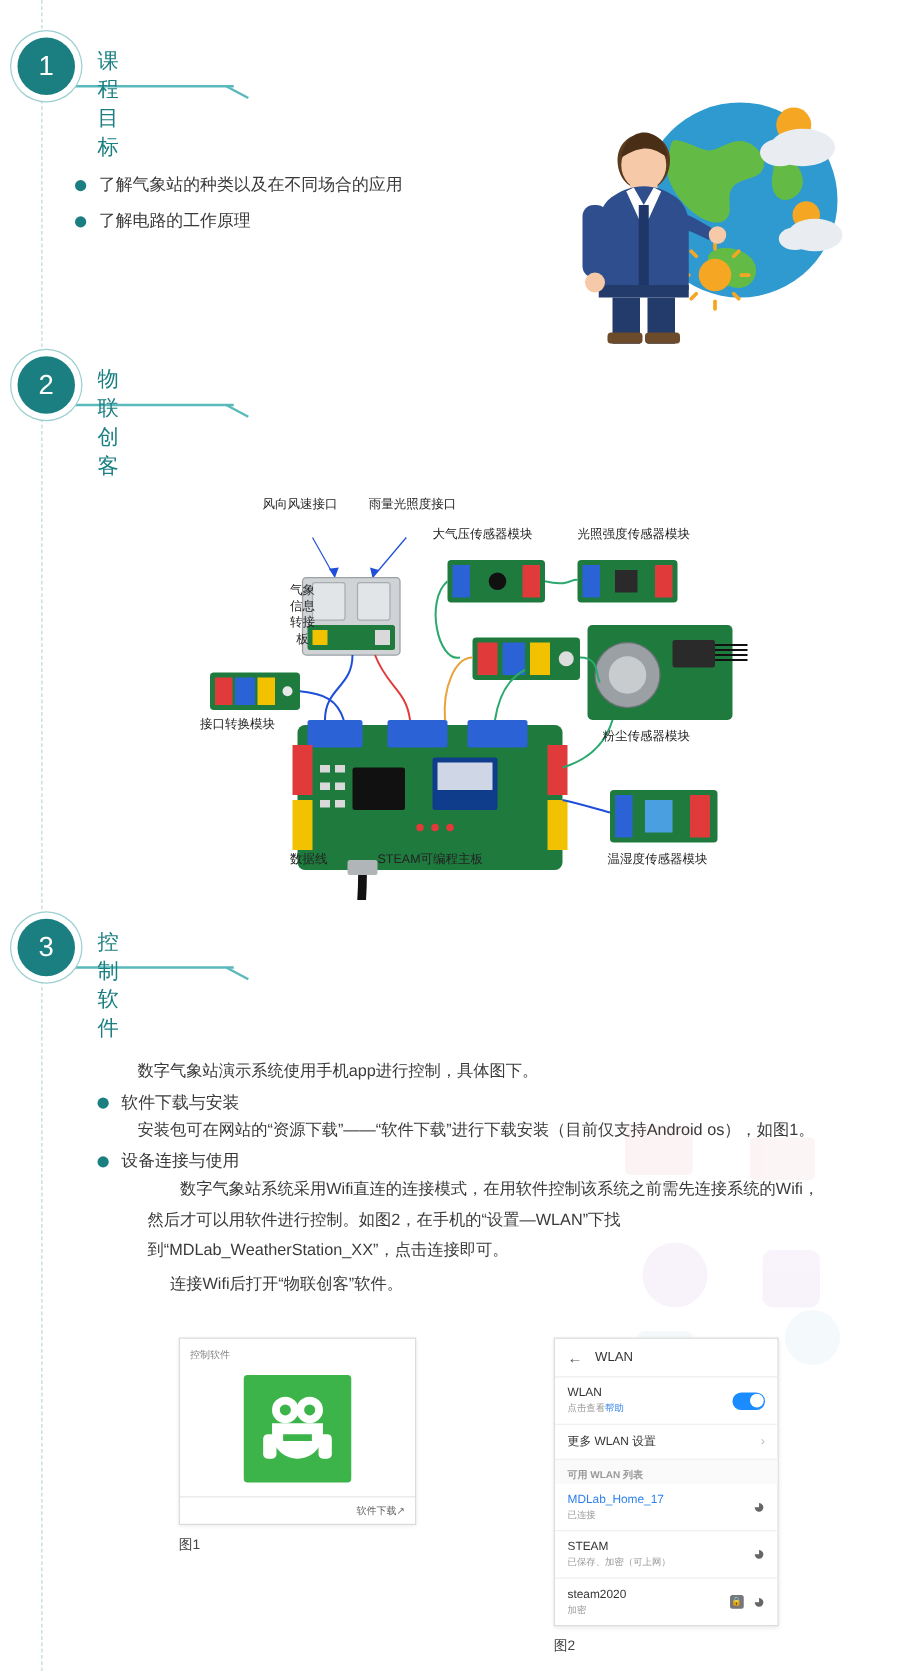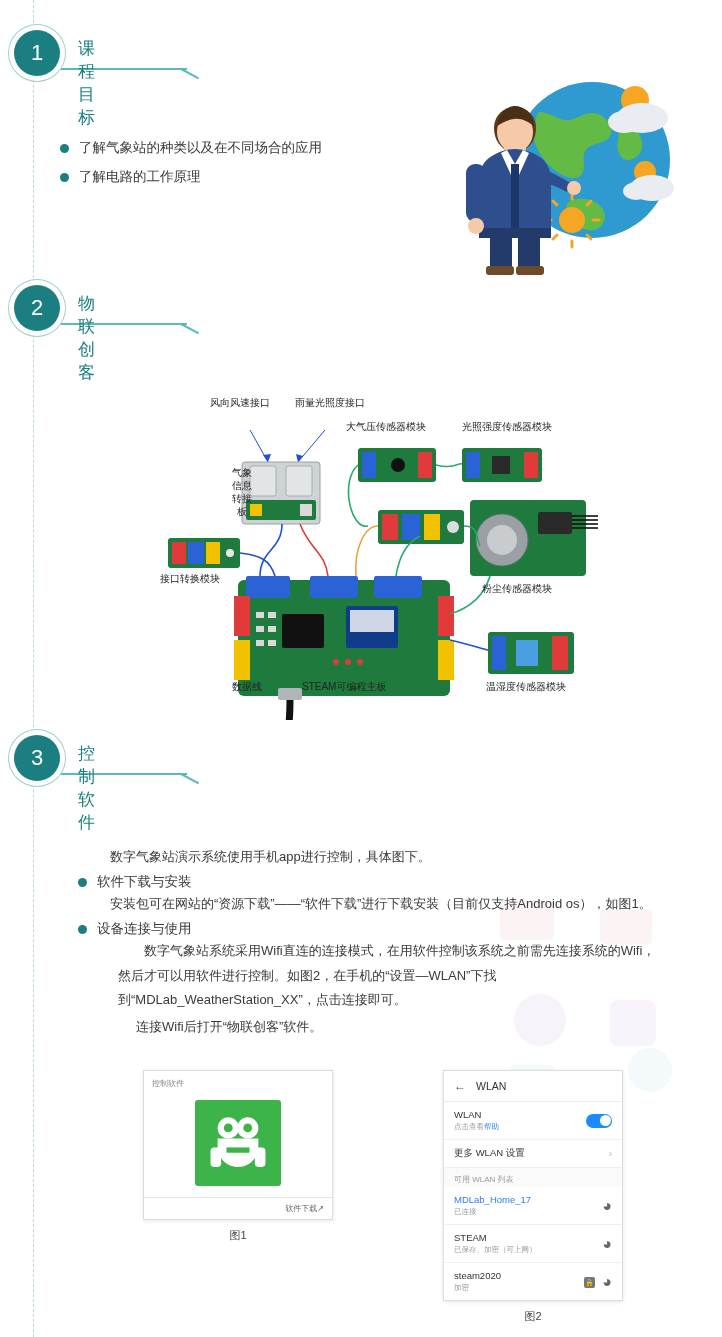--- a/index.html
+++ b/index.html
@@ -70,21 +70,21 @@
   .body-text{position:absolute;font-size:13px;line-height:1.9;color:#3a3a3a;}
   .para{margin:0 0 2px 0;}
 
   
   .fig{position:absolute;}
   .fig-box{
     background:#fff;border:1px solid #dcdcdc;
     box-shadow:0 1px 4px rgba(0,0,0,.10);
   }
   .fig-cap{
-    text-align:center;font-size:11px;color:#444;margin-top:8px;
+    font-size:11px;color:#444;margin-top:8px;
   }
   .f1-title{font-size:8px;color:#888;padding:7px 8px 0 8px;}
   .f1-icon-wrap{display:flex;align-items:center;justify-content:center;height:108px;}
   .f1-icon{
     width:86px;height:86px;background:#3cb44a;border-radius:3px;
     display:flex;align-items:center;justify-content:center;
   }
   .f1-foot{
     border-top:1px solid #e6e6e6;
     display:flex;align-items:center;justify-content:flex-end;
@@ -102,21 +102,21 @@
   .wl-l1{font-size:9.5px;color:#333;}
   .wl-l2{font-size:7.5px;color:#999;margin-top:2px;}
   .wl-blue{color:#2f80ed;}
   .toggle{
     width:26px;height:14px;border-radius:8px;background:#1a8cff;position:relative;
   }
   .toggle:after{
     content:"";position:absolute;right:1.5px;top:1.5px;
     width:11px;height:11px;border-radius:50%;background:#fff;
   }
-  .wl-sec{font-size:8px;color:#999;padding:6px 10px 2px 10px;background:#fafafa;}
+  .wl-sec{font-size:8px;color:#999;padding:6px 10px 2px 10px;background:#fafafa;font-weight:bold;}
   .chev{color:#bbb;font-size:10px;}
   .wifi-ic{color:#666;}
   .lock-ic{
     display:inline-block;width:11px;height:11px;border-radius:2px;
     background:#777;color:#fff;font-size:7px;line-height:11px;text-align:center;
     margin-right:3px;vertical-align:middle;
   }
 
   
   .deco{position:absolute;opacity:.12;}

